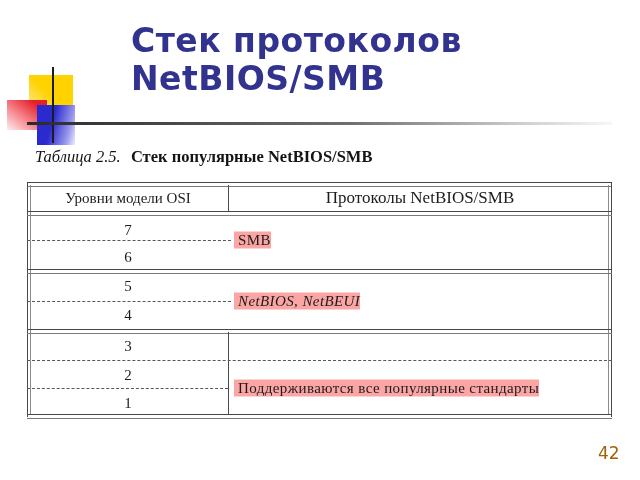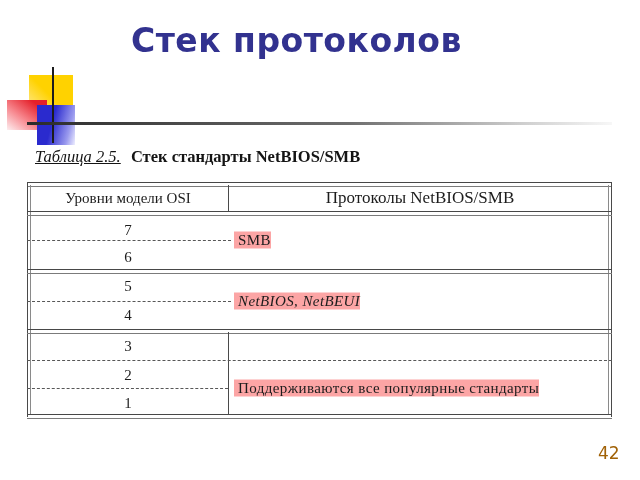--- a/index.html
+++ b/index.html
@@ -22,21 +22,21 @@
   .sq-red { left:7px; top:100px; width:40px; height:30px; z-index:2;
     background:linear-gradient(to bottom left,#e4202a 20%,#f7868d 60%,#fdeef0 100%); }
   .sq-blue { left:37px; top:105px; width:38px; height:40px; z-index:3;
     background:linear-gradient(105deg,#2a2ace 40%,#9a9aee 80%,#eeeeff 100%); }
   .vline-decor { left:52px; top:67px; width:2px; height:76px; background:#1c1c1c; z-index:4; }
   .hrule { left:27px; top:122px; width:585px; height:3px; z-index:4;
     background:linear-gradient(to right,#2b2b2b,#6e6e6e 55%,#cfcfcf 85%,#f7f7f7 100%); }
 
   
   .caption { position:absolute; left:35px; top:147px; font-size:16.5px; color:#141414; white-space:nowrap; }
-  .caption .cap-label { font-style:italic;text-decoration:underline; }
+  .caption .cap-label { font-style:italic; }
   .caption .cap-title { font-weight:700; margin-left:6px; }
 
   
   .tbl { position:absolute; left:27px; top:182px; width:464px; height:235px; color:#1c1c1c; }
   .tl { position:absolute; }
   .hline { height:0; border-top:1px solid #4a4a4a; }
   .hline.dash { border-top-style:dashed; border-top-color:#575757; }
   .dbl { height:3px; border-top:1px solid #474747; border-bottom:1px solid #7b7b7b; }
   .vline { width:0; border-left:1px solid #4a4a4a; }
   .vline.lite { border-left-color:#8a8a8a; }
@@ -56,31 +56,32 @@
     font-family:"DejaVu Sans", sans-serif; font-size:17px; color:#a16207;
   }
 </style>
 </head>
 <body>
 
 <div class="slide">
 
   <div class="title">
     <div>Стек протоколов</div>
+    <div>NetBIOS/SMB</div>
   </div>
 
   <div class="decor sq-yellow"></div>
   <div class="decor sq-red"></div>
   <div class="decor sq-blue"></div>
   <div class="decor vline-decor"></div>
   <div class="decor hrule"></div>
 
   <div class="caption">
     <span class="cap-label">Таблица 2.5.</span>
-    <span class="cap-title">Стек стандарты NetBIOS/SMB</span>
+    <span class="cap-title">Стек популярные NetBIOS/SMB</span>
   </div>
 
   <div class="tbl">
 
     <div class="tl dbl" style="left:0; top:0; width:585px;"></div>
     <div class="tl dbl" style="left:0; top:232px; width:585px;"></div>
     <div class="tl vline" style="left:0; top:0; height:235px;"></div>
     <div class="tl vline lite" style="left:3px; top:3px; height:229px;"></div>
     <div class="tl vline" style="left:584px; top:0; height:235px;"></div>
     <div class="tl vline lite" style="left:581px; top:3px; height:229px;"></div>

